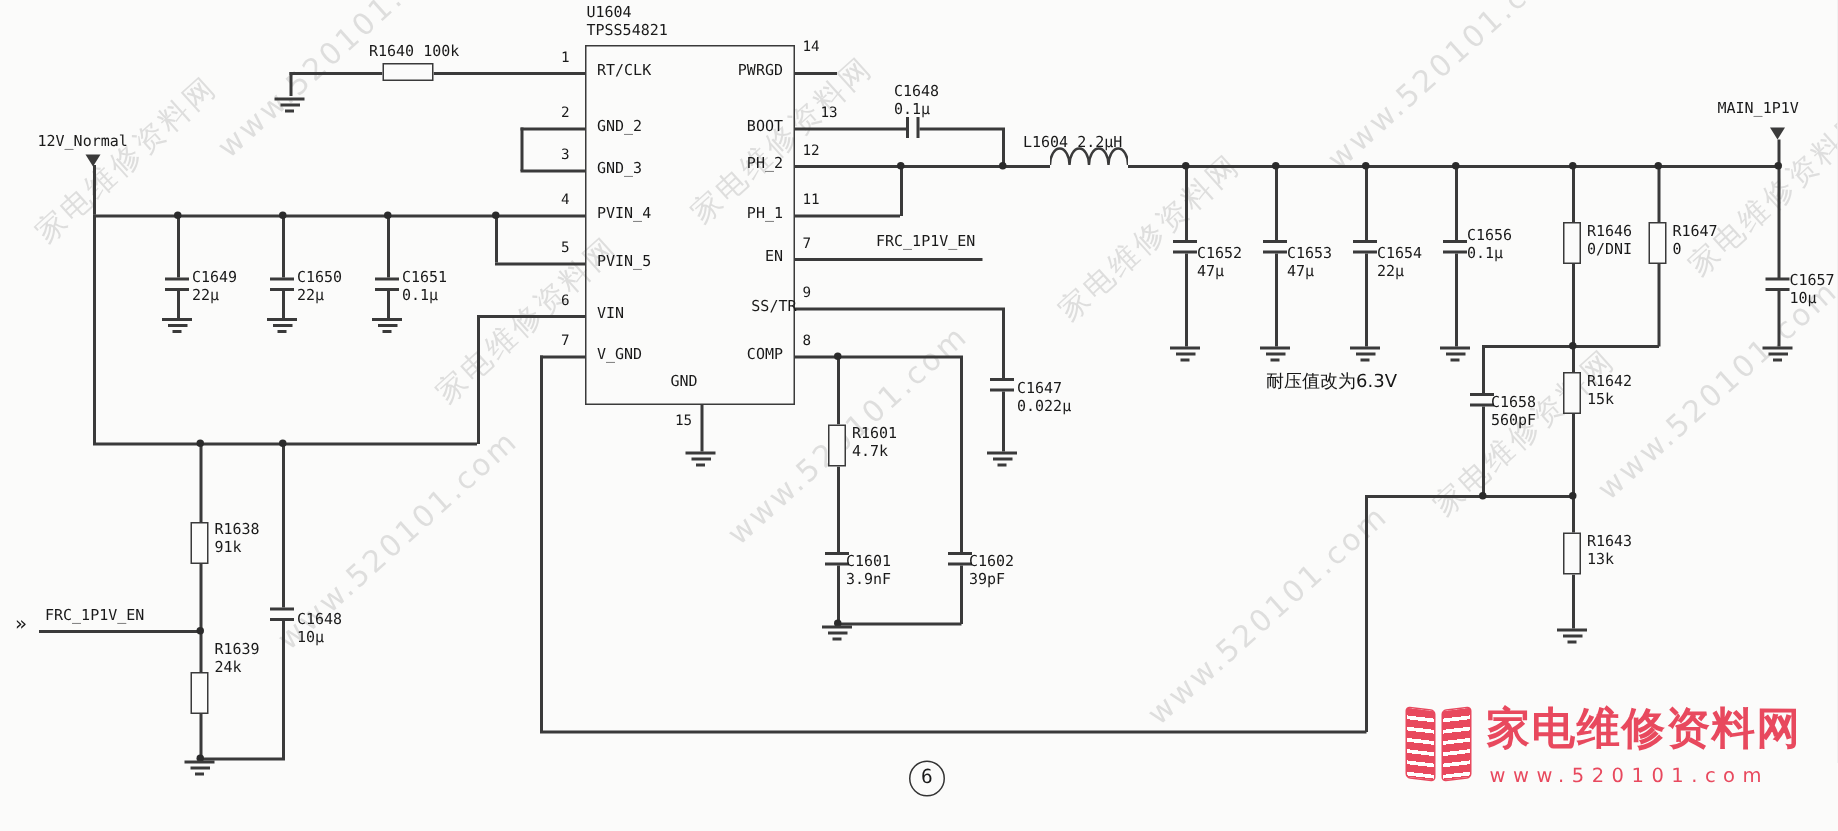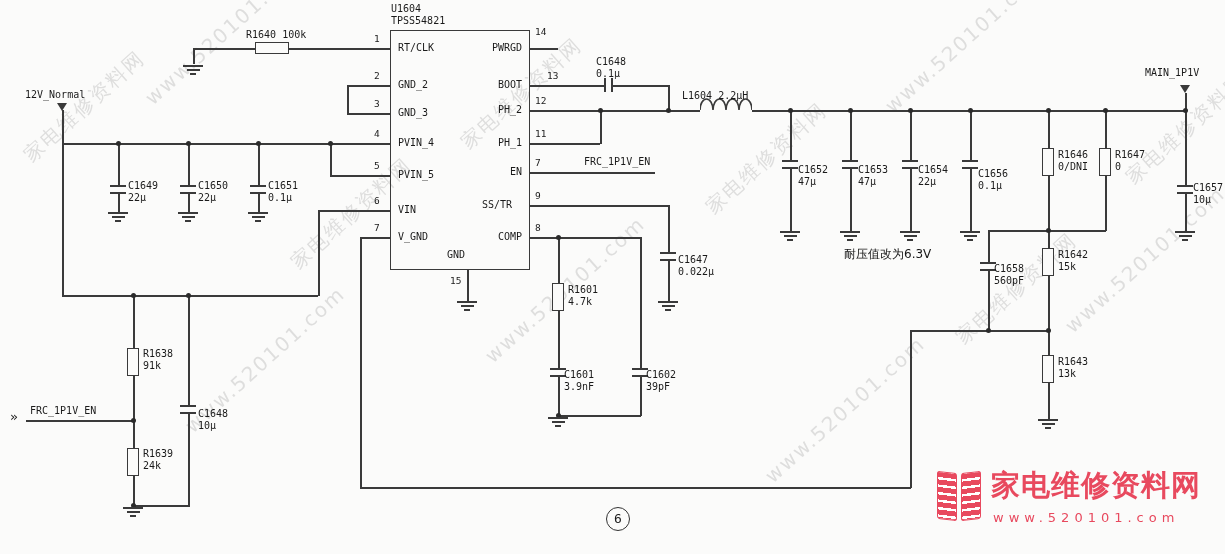--- a/index.html
+++ b/index.html
@@ -245,21 +245,21 @@
   <span class="pinnum" style="left:374px;top:128px">4</span>
   <span class="pinnum" style="left:374px;top:160px">5</span>
   <span class="pinnum" style="left:374px;top:195px">6</span>
   <span class="pinnum" style="left:374px;top:222px">7</span>
 
   <span class="pinname r" style="left:445px;top:42px">PWRGD</span>
   <span class="pinname r" style="left:445px;top:79px">BOOT</span>
   <span class="pinname r" style="left:445px;top:104px">PH_2</span>
   <span class="pinname r" style="left:445px;top:137px">PH_1</span>
   <span class="pinname r" style="left:445px;top:166px">EN</span>
-  <span class="pinname r" style="left:435px;top:199px">SS/TR</span>
+  <span class="pinname r" style="left:454px;top:199px">SS/TR</span>
   <span class="pinname r" style="left:445px;top:231px">COMP</span>
 
   <span class="pinnum" style="left:535px;top:26px">14</span>
   <span class="pinnum" style="left:547px;top:70px">13</span>
   <span class="pinnum" style="left:535px;top:95px">12</span>
   <span class="pinnum" style="left:535px;top:128px">11</span>
   <span class="pinnum" style="left:535px;top:157px">7</span>
   <span class="pinnum" style="left:535px;top:190px">9</span>
   <span class="pinnum" style="left:535px;top:222px">8</span>
 
@@ -310,21 +310,21 @@
     </div>
   <div class="lbl" style="left:268px;top:180px">
       <span class="ln">C1651</span>
       <span class="ln">0.1μ</span>
     </div>
 
   <div class="lbl" style="left:143px;top:348px">
       <span class="ln">R1638</span>
       <span class="ln">91k</span>
     </div>
-  <div class="lbl" style="left:143px;top:448px">
+  <div class="lbl" style="left:143px;top:428px">
       <span class="ln">R1639</span>
       <span class="ln">24k</span>
     </div>
   <div class="lbl" style="left:198px;top:408px">
       <span class="ln">C1648</span>
       <span class="ln">10μ</span>
     </div>
 
   <div class="lbl" style="left:10px;top:411px;font-size:13px">»</div>
   <div class="lbl" style="left:30px;top:405px">FRC_1P1V_EN</div>
@@ -358,21 +358,21 @@
       <span class="ln">47μ</span>
     </div>
   <div class="lbl" style="left:858px;top:164px">
       <span class="ln">C1653</span>
       <span class="ln">47μ</span>
     </div>
   <div class="lbl" style="left:918px;top:164px">
       <span class="ln">C1654</span>
       <span class="ln">22μ</span>
     </div>
-  <div class="lbl" style="left:978px;top:168px">
+  <div class="lbl" style="left:978px;top:152px">
       <span class="ln">C1656</span>
       <span class="ln">0.1μ</span>
     </div>
 
   <div class="lbl" style="left:1058px;top:149px">
       <span class="ln">R1646</span>
       <span class="ln">0/DNI</span>
     </div>
   <div class="lbl" style="left:1115px;top:149px">
       <span class="ln">R1647</span>

